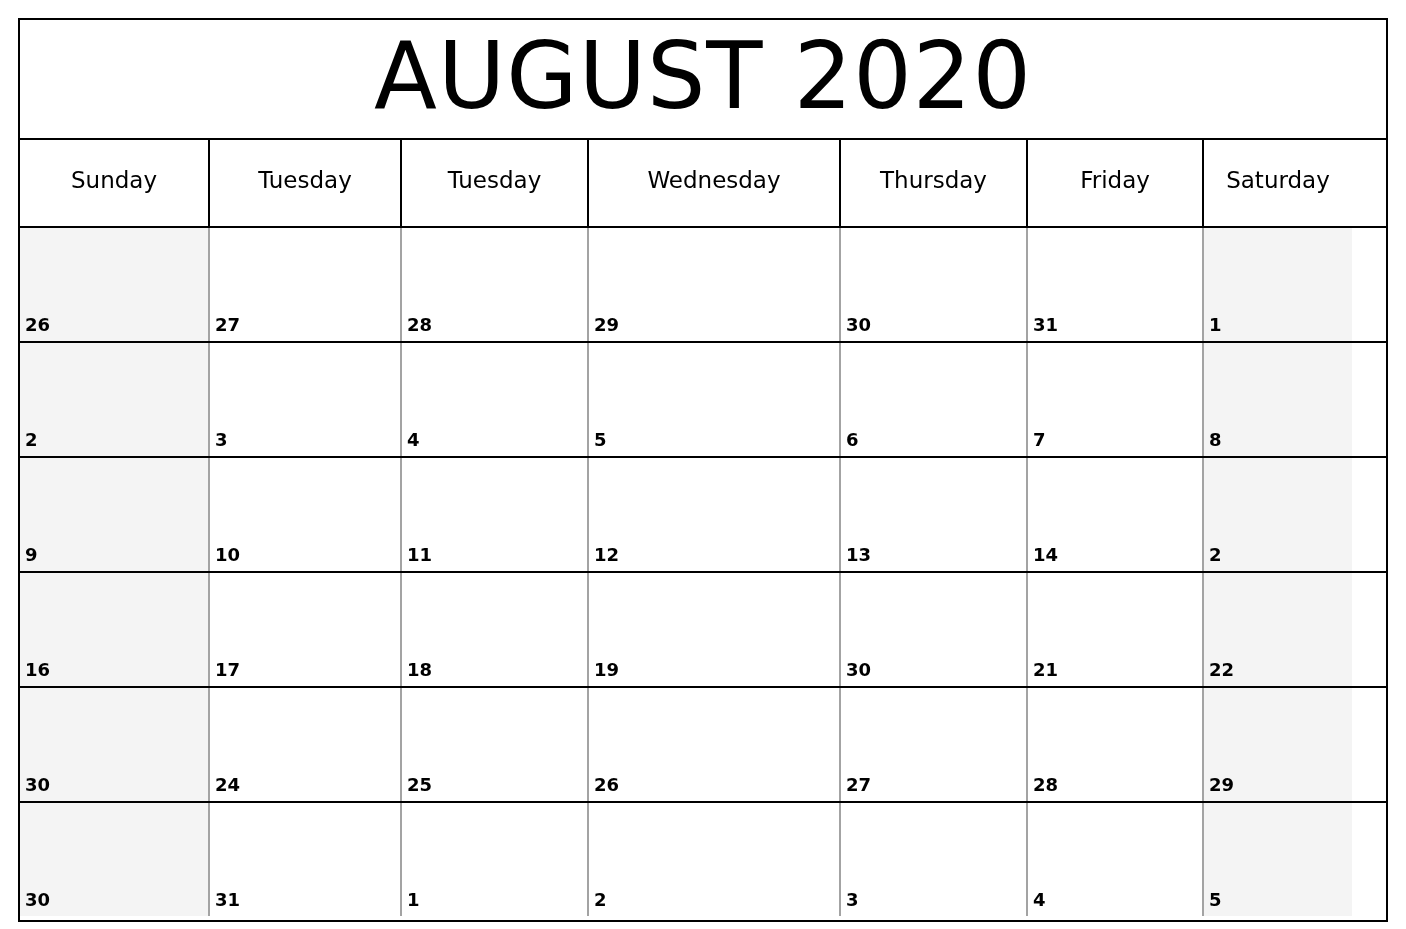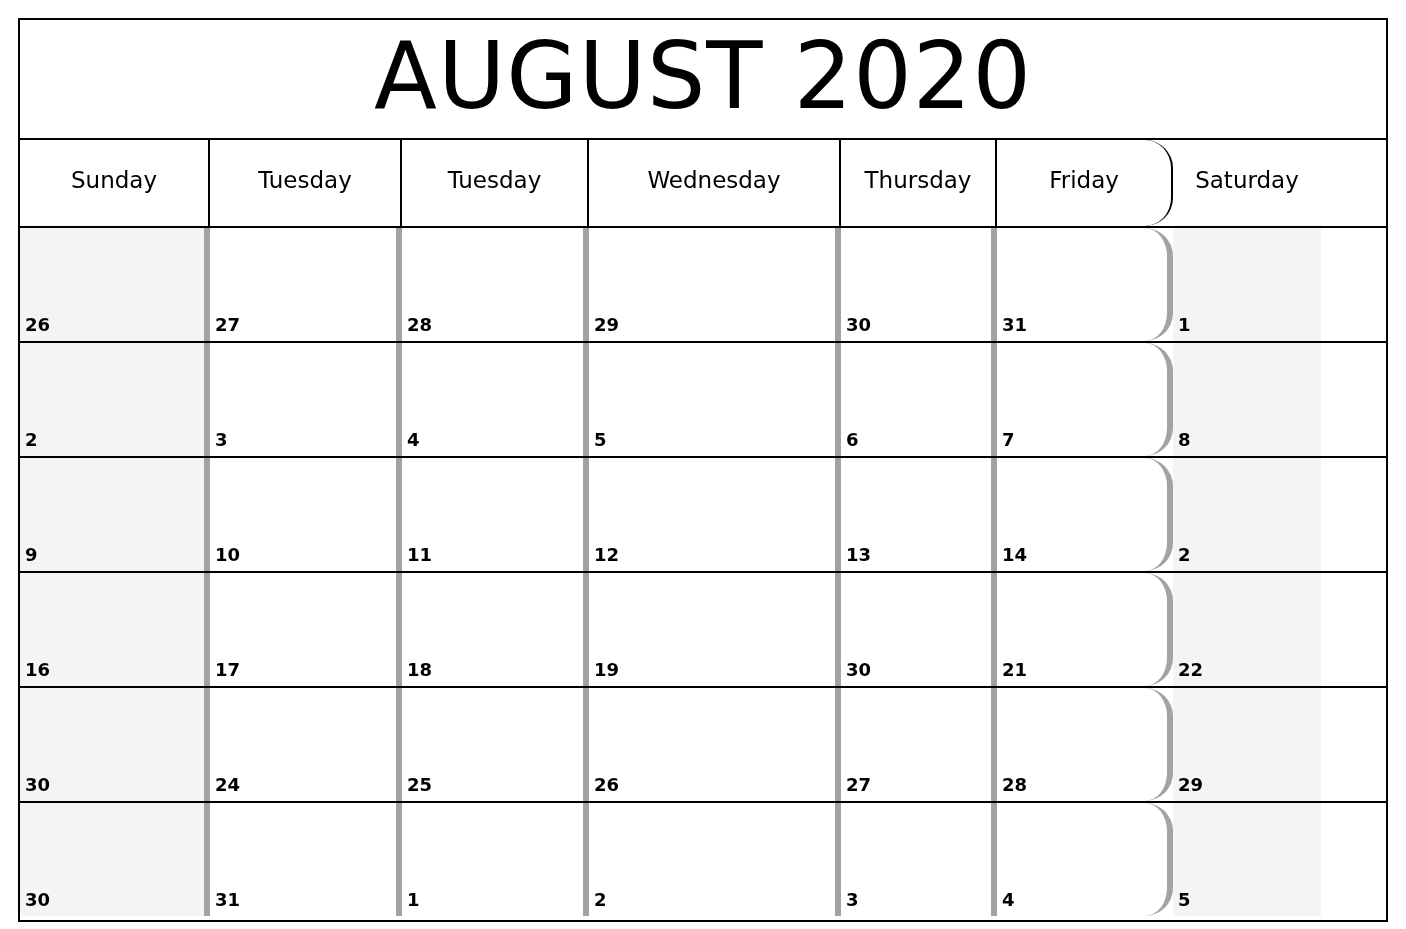--- a/index.html
+++ b/index.html
@@ -96,21 +96,21 @@
     display: flex;
     flex: 1 1 0;
     border-bottom: 2px solid #000000;
     box-sizing: border-box;
     min-height: 0;
   }
   .week-row:last-child { border-bottom: none; }
 
   .day-cell {
     box-sizing: border-box;
-    border-right: 6px solid #a3a3a3;
+    border-right: 2px solid #a3a3a3;
     position: relative;
     background: #ffffff;
     overflow: hidden;
   }
   .day-cell:last-child { border-right: none; }
   .day-cell.weekend { background: #f4f4f4; }
 
   .day-number {
     position: absolute;
     left: 5px;
@@ -120,22 +120,22 @@
     font-size: 18px;
     line-height: 1;
     color: #000000;
   }
 
   
   .col-0 { width: 190px; }
   .col-1 { width: 192px; }
   .col-2 { width: 187px; }
   .col-3 { width: 252px; }
-  .col-4 { width: 156px; }
-  .col-5 { width: 176px; border-radius: 28px; }
+  .col-4 { width: 187px; }
+  .col-5 { width: 176px; }
   .col-6 { width: 148px; }
 </style>
 </head>
 <body>
 
 <div id="calendar-root">
   <div class="calendar-frame">
 
     <div class="title-band">
       <div class="title-text">AUGUST 2020</div>

